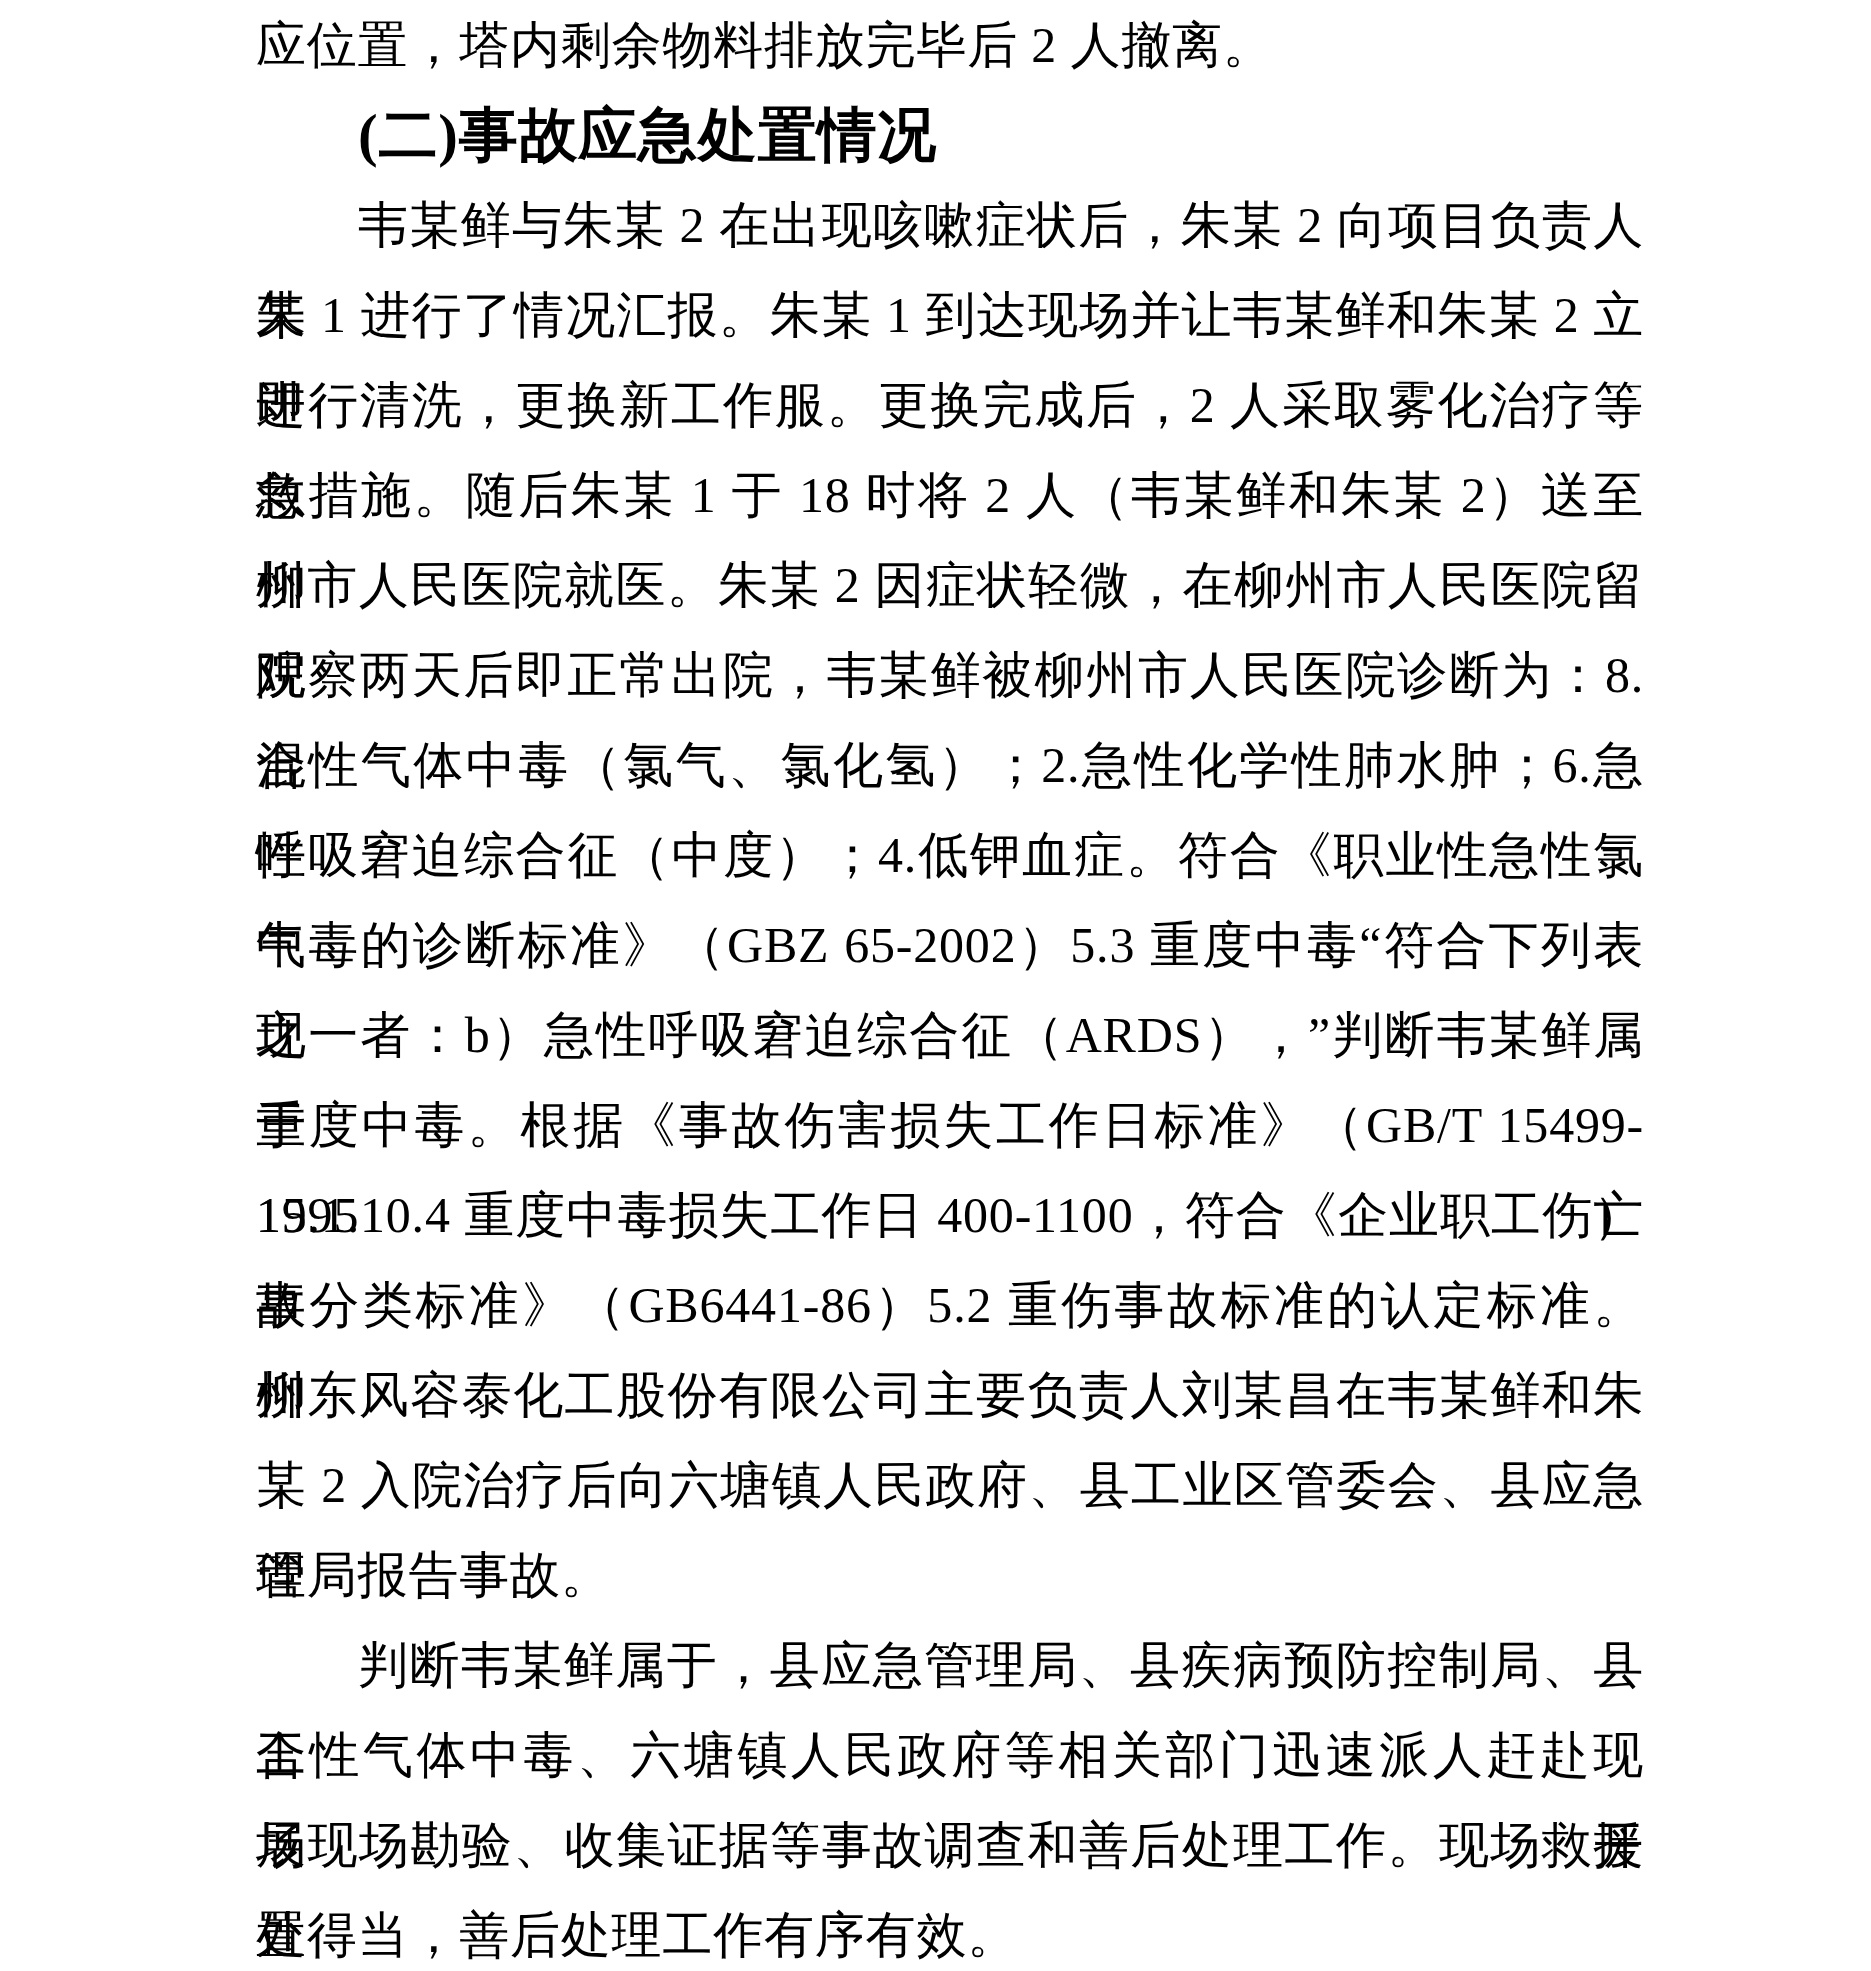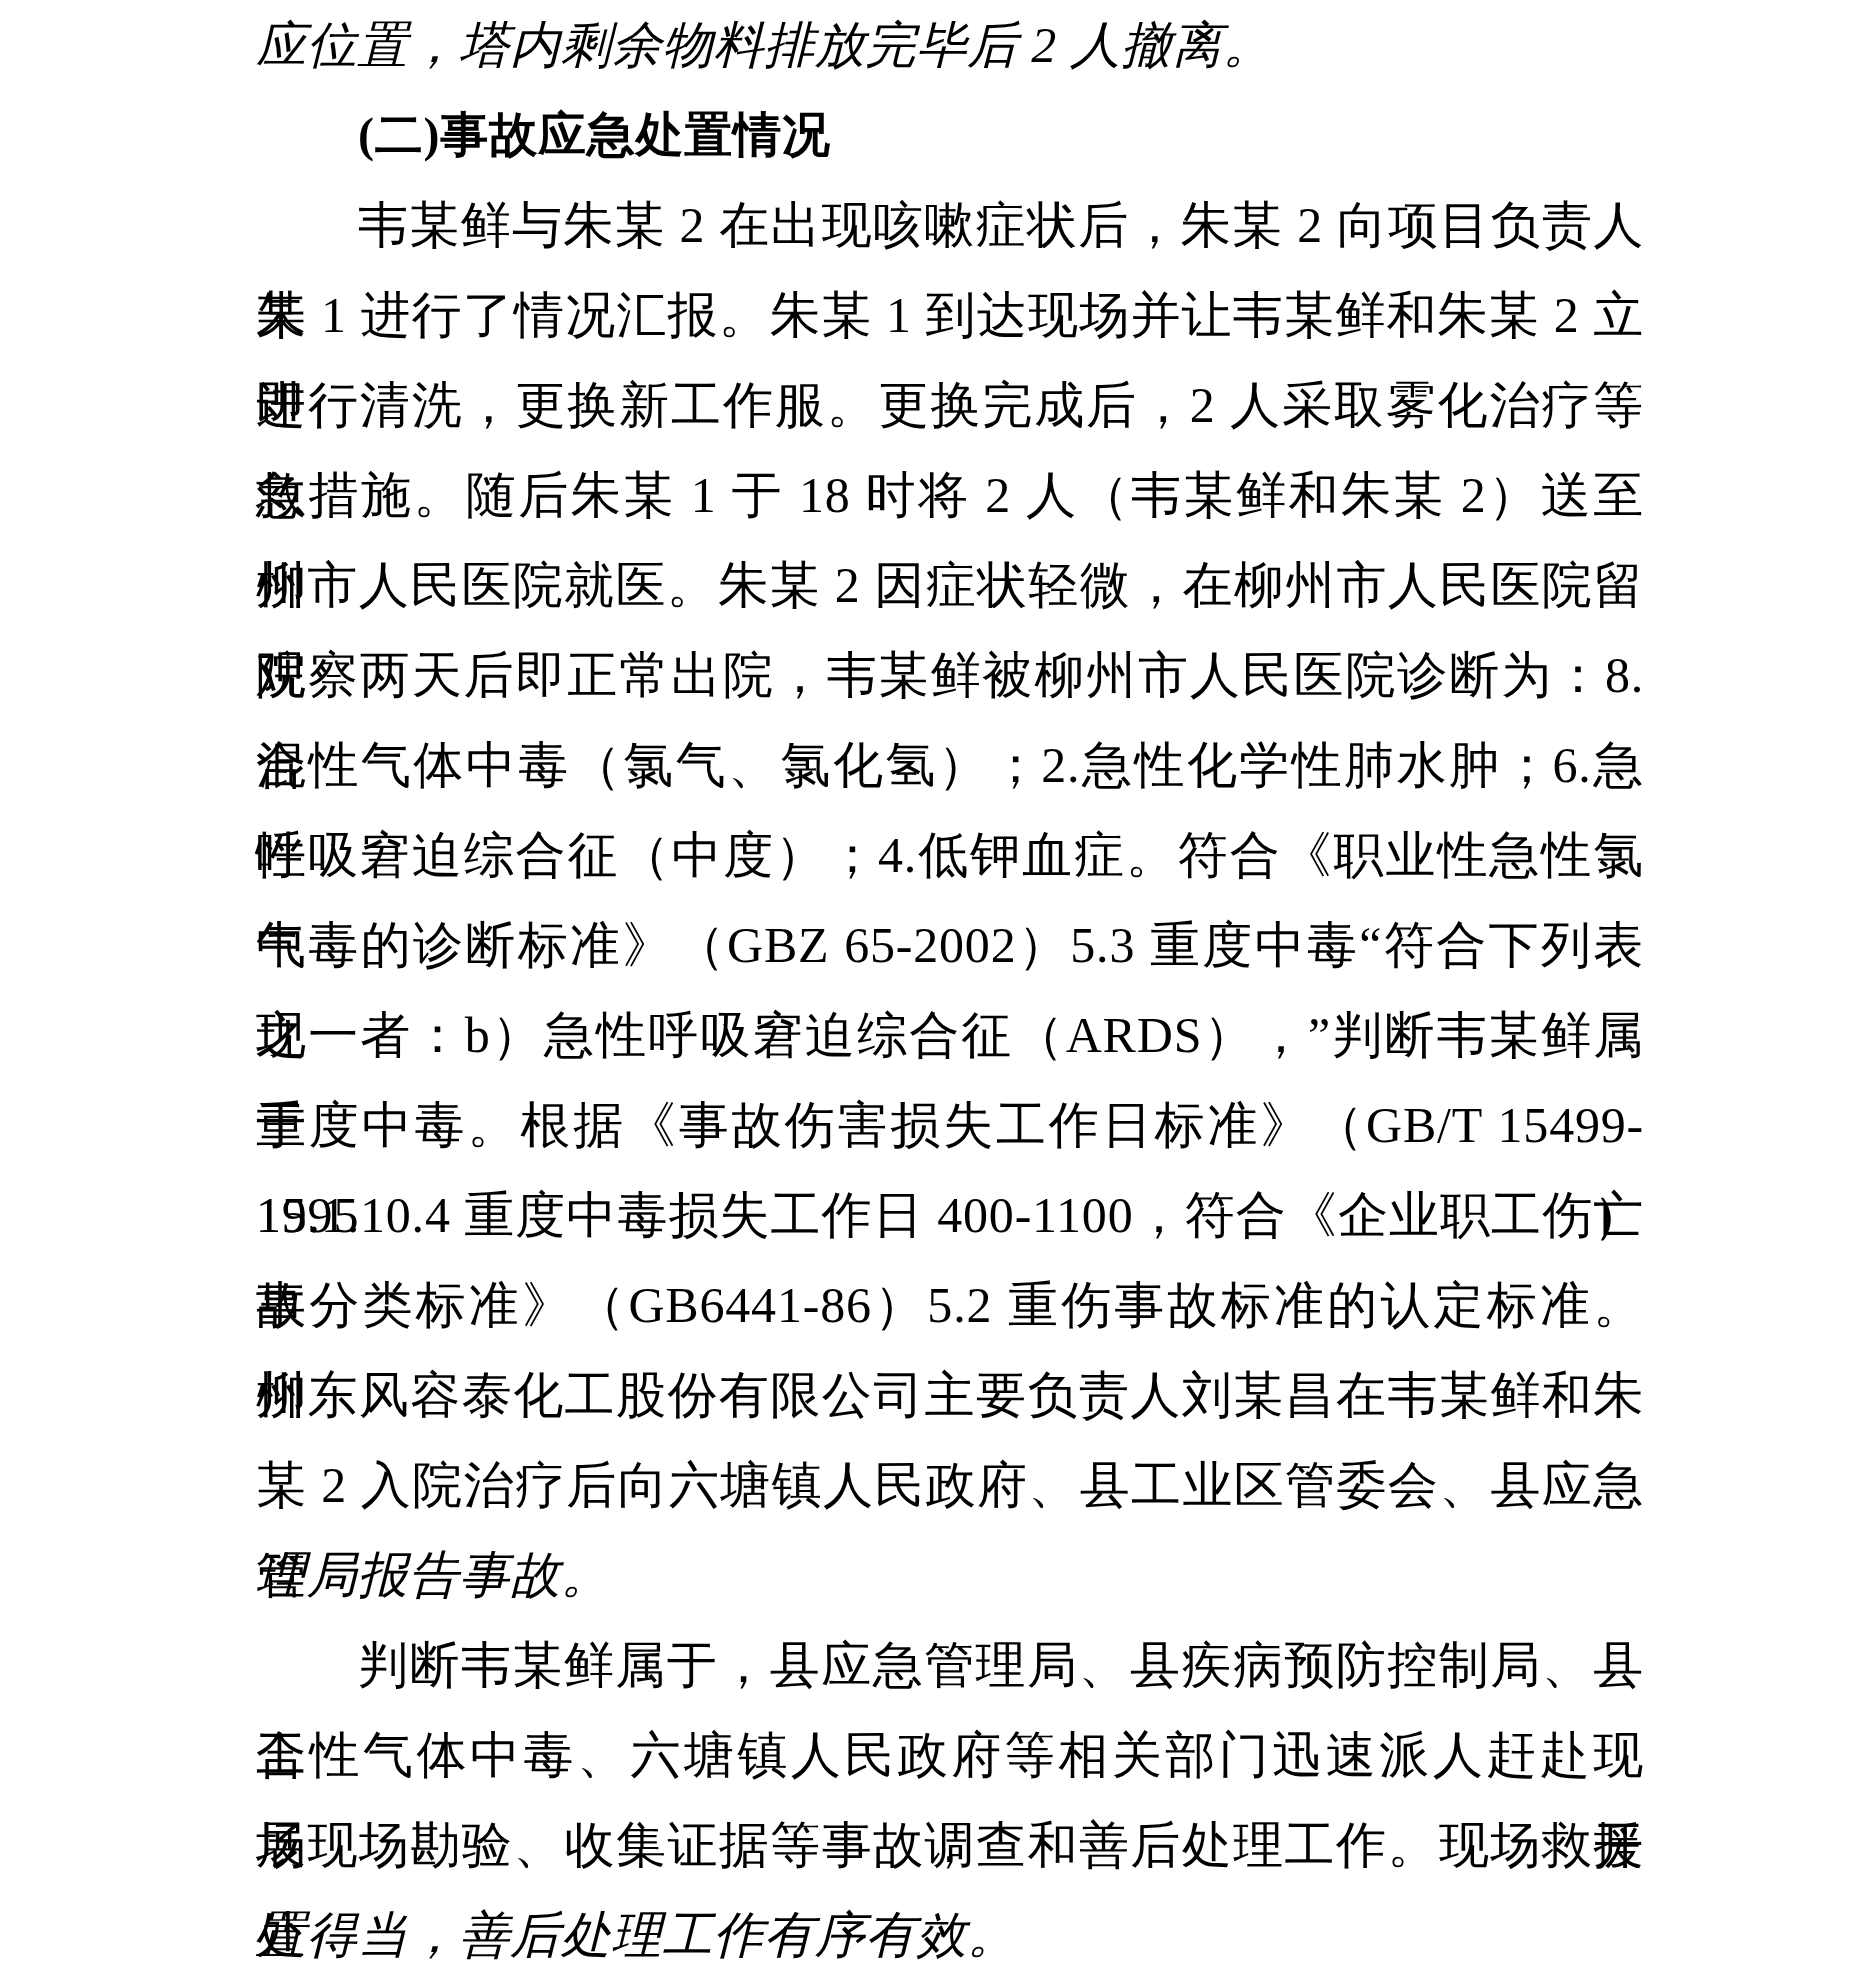--- a/index.html
+++ b/index.html
@@ -27,28 +27,27 @@
     line-height: 90px;
     font-size: 50px;
     text-align: justify;
     text-align-last: justify;
     letter-spacing: 0.8px;
     white-space: normal;
   }
   .line.nojust {
     text-align: left;
     text-align-last: left;
-    font-style: italic;
   }
   .line.indent {
     text-indent: 102px;
   }
   .line.heading {
     font-weight: bold;
-    font-size: 48px;
+    font-size: 59px;
     text-align: left;
     text-align-last: left;
   }
 </style>
 </head>
 <body>
 
 <div class="page" style="background: rgb(255, 255, 255); color: rgb(0, 0, 0);">
   <div class="content">
       <div class="line nojust">应位置，塔内剩余物料排放完毕后 2 人撤离。</div>

